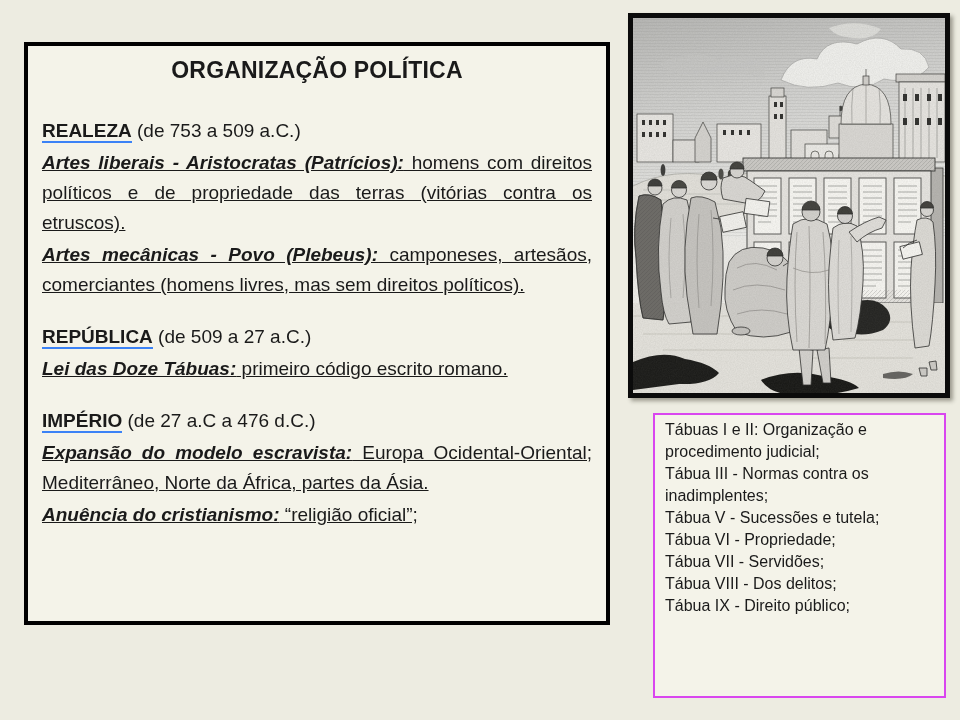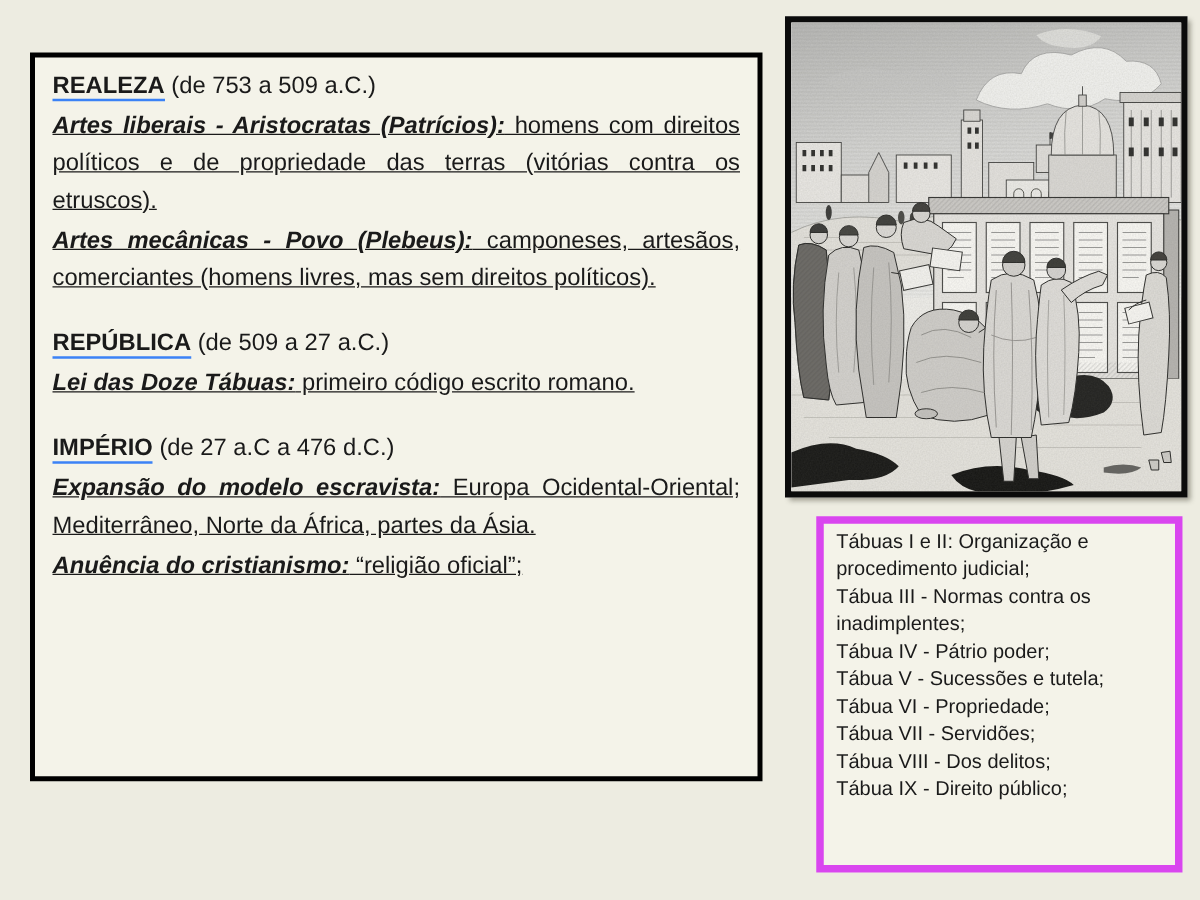--- a/index.html
+++ b/index.html
@@ -34,31 +34,32 @@
   .engraving {
     position:absolute; left:628px; top:13px; width:322px; height:385px;
     margin:0; border:5px solid #0b0b0b; background:#f1f0ec;
     box-shadow:3px 3px 4px rgba(60,58,45,0.45);
   }
   .engraving svg { display:block; width:100%; height:100%; }
 
   
   .tables-box {
     position:absolute; left:653px; top:413px; width:293px; height:285px;
-    background:#F4F3E9; border:6px solid #d946ef;
+    background:#F4F3E9; border:2px solid #d946ef;
     padding:4px 10px; color:#1A1A1A; overflow:hidden;
   }
   .tables-box p { margin:0; font-size:16px; line-height:22px; }
 </style>
 </head>
 <body>
 
 <div class="slide">
 
   <section class="main-box">
+    <h1>ORGANIZAÇÃO POLÍTICA</h1>
 
     <div class="sec">
       <p class="hline"><span class="hword">REALEZA</span><span> (de 753 a 509 a.C.)</span></p>
       <p class="para"><span class="lead">Artes liberais - Aristocratas (Patrícios):</span><span> homens com direitos políticos e de propriedade das terras (vitórias contra os etruscos).</span></p>
       <p class="para"><span class="lead">Artes mecânicas - Povo (Plebeus):</span><span> camponeses, artesãos, comerciantes (homens livres, mas sem direitos políticos).</span></p>
     </div>
 
     <div class="sec">
       <p class="hline"><span class="hword">REPÚBLICA</span><span> (de 509 a 27 a.C.)</span></p>
       <p class="para"><span class="lead">Lei das Doze Tábuas:</span><span> primeiro código escrito romano.</span></p>
@@ -245,21 +246,20 @@
         <path d="M287.5 190 a6.5 6.5 0 0 1 13 0 Z" fill="#403e3a"></path>
       </g>
 
       <rect width="312" height="375" filter="url(#grain)" opacity="0.5"></rect>
     </svg>
   </figure>
 
   <section class="tables-box">
     <p>Tábuas I e II: Organização e procedimento judicial;</p>
     <p>Tábua III - Normas contra os inadimplentes;</p>
-    <p>Tábua IV - Pátrio poder;</p>
     <p>Tábua V - Sucessões e tutela;</p>
     <p>Tábua VI - Propriedade;</p>
     <p>Tábua VII - Servidões;</p>
     <p>Tábua VIII - Dos delitos;</p>
     <p>Tábua IX - Direito público;</p>
   </section>
 
 </div>
 
 </body></html>

